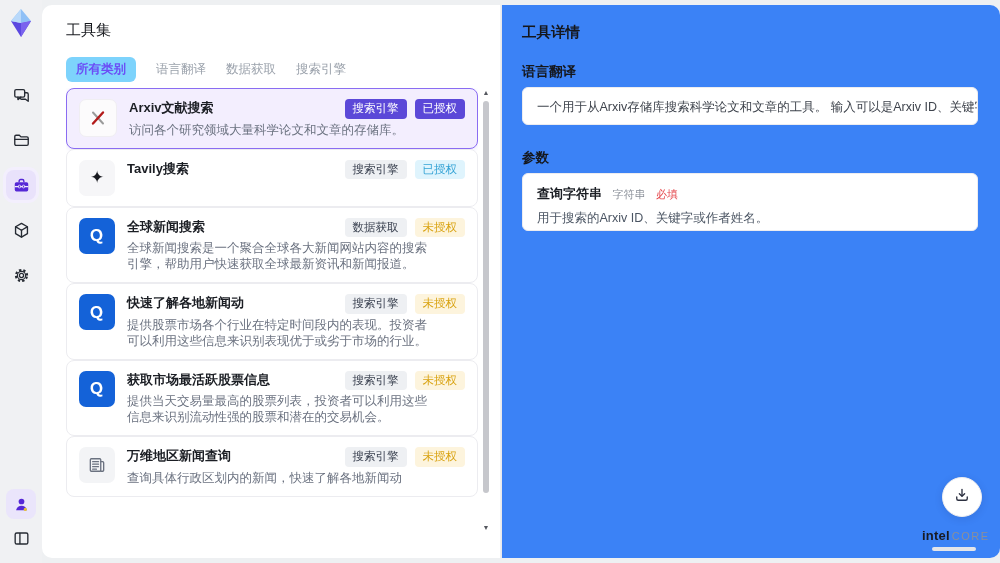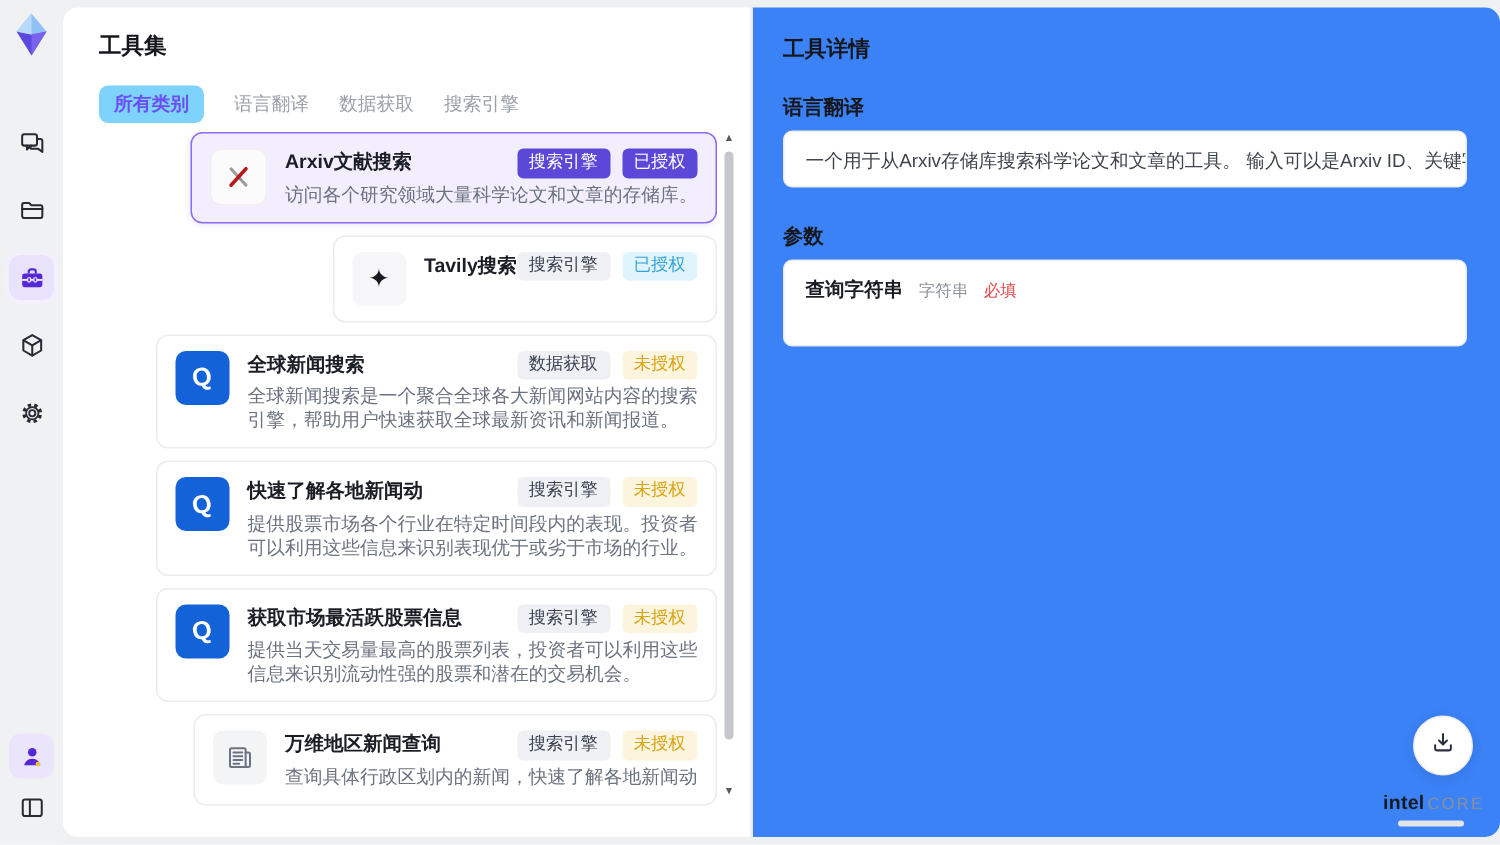--- a/index.html
+++ b/index.html
@@ -11,25 +11,25 @@
   .logo{position:absolute;left:7px;top:8px;width:28px;height:30px;}
   .rail-nav{position:absolute;left:0;top:80px;width:42px;display:flex;flex-direction:column;align-items:center;gap:15px;}
   .rail-btn{width:30px;height:30px;border-radius:8px;display:flex;align-items:center;justify-content:center;cursor:pointer;}
   .rail-btn.active{background:#e9e2fb;box-shadow:0 0 0 3px #f3effd;}
   .rail-bottom{position:absolute;left:0;bottom:10px;width:42px;display:flex;flex-direction:column;align-items:center;gap:4px;}
   .rail-btn.user{background:#eae5fb;}
   .rail svg{display:block;}
 
   
   .list-panel{position:absolute;left:42px;top:5px;width:458px;bottom:5px;background:#ffffff;border-radius:10px 0 0 10px;overflow:hidden;}
-  .page-title{position:absolute;left:24px;top:16px;margin:0;font-size:15px;font-weight:bold;color:#15171c;}
+  .page-title{position:absolute;left:24px;top:16px;margin:0;font-size:15px;font-weight:normal;color:#15171c;}
   .tabs{position:absolute;left:24px;top:52px;display:flex;align-items:center;gap:20px;}
   .tab{font-size:12.5px;color:#9aa1ab;cursor:pointer;padding:4px 0;white-space:nowrap;}
   .tab.active{background:#7dd3fc;color:#6b4ef6;font-weight:bold;padding:4px 10px;border-radius:6px;}
-  .tool-list{position:absolute;left:24px;top:83px;width:412px;bottom:0;display:flex;flex-direction:column;gap:8px;overflow:hidden;align-items:flex-end;}
+  .tool-list{position:absolute;left:24px;top:83px;width:412px;bottom:0;display:flex;flex-direction:column;overflow:hidden;}
   .card{flex:0 0 auto;display:flex;background:#fff;border:1px solid #ececf0;border-radius:8px;padding:10px 12px;box-sizing:border-box;cursor:pointer;}
   .card.selected{background:#f3eefe;border:1.5px solid #8a6cf2;box-shadow:0 1px 4px rgba(120,90,240,.15);}
   .tool-icon{flex:0 0 36px;width:36px;height:36px;border-radius:7px;margin-right:12px;display:flex;align-items:center;justify-content:center;overflow:hidden;}
   .tool-icon.arxiv{background:#fcfbfc;border:1px solid #f0eef2;}
   .tool-icon.tavily{background:#f6f6f8;}
   .tool-icon.qblue{background:#1462d8;}
   .tool-icon.news{background:#f3f4f6;}
   .tool-icon .qglyph{color:#fff;font-weight:bold;font-size:17px;line-height:1;transform:rotate(-8deg);}
   .tool-icon .star{color:#17191f;font-size:17px;line-height:1;}
   .card-body{flex:1;min-width:0;}
@@ -271,20 +271,21 @@
     <h2 class="detail-title">工具详情</h2>
     <h3 class="section-h h-intro">语言翻译</h3>
     <div class="box intro">一个用于从Arxiv存储库搜索科学论文和文章的工具。 输入可以是Arxiv ID、关键字或作者姓名。</div>
     <h3 class="section-h h-params">参数</h3>
     <div class="box param">
       <div class="param-head">
         <span class="p-name">查询字符串</span>
         <span class="p-type">字符串</span>
         <span class="p-req">必填</span>
       </div>
+      <div class="p-desc">用于搜索的Arxiv ID、关键字或作者姓名。</div>
     </div>
   </section>
 
   <div class="fab">
     <span>
       <svg width="18" height="18" viewBox="0 0 24 24" fill="none" stroke="#2c3040" stroke-width="1.8" stroke-linecap="round" stroke-linejoin="round">
         <path d="M12 4.5v8.5"></path>
         <path d="M8.5 10.2L12 13.7l3.5-3.5"></path>
         <path d="M5 14.5V17a2 2 0 0 0 2 2h10a2 2 0 0 0 2-2v-2.5"></path>
       </svg>

